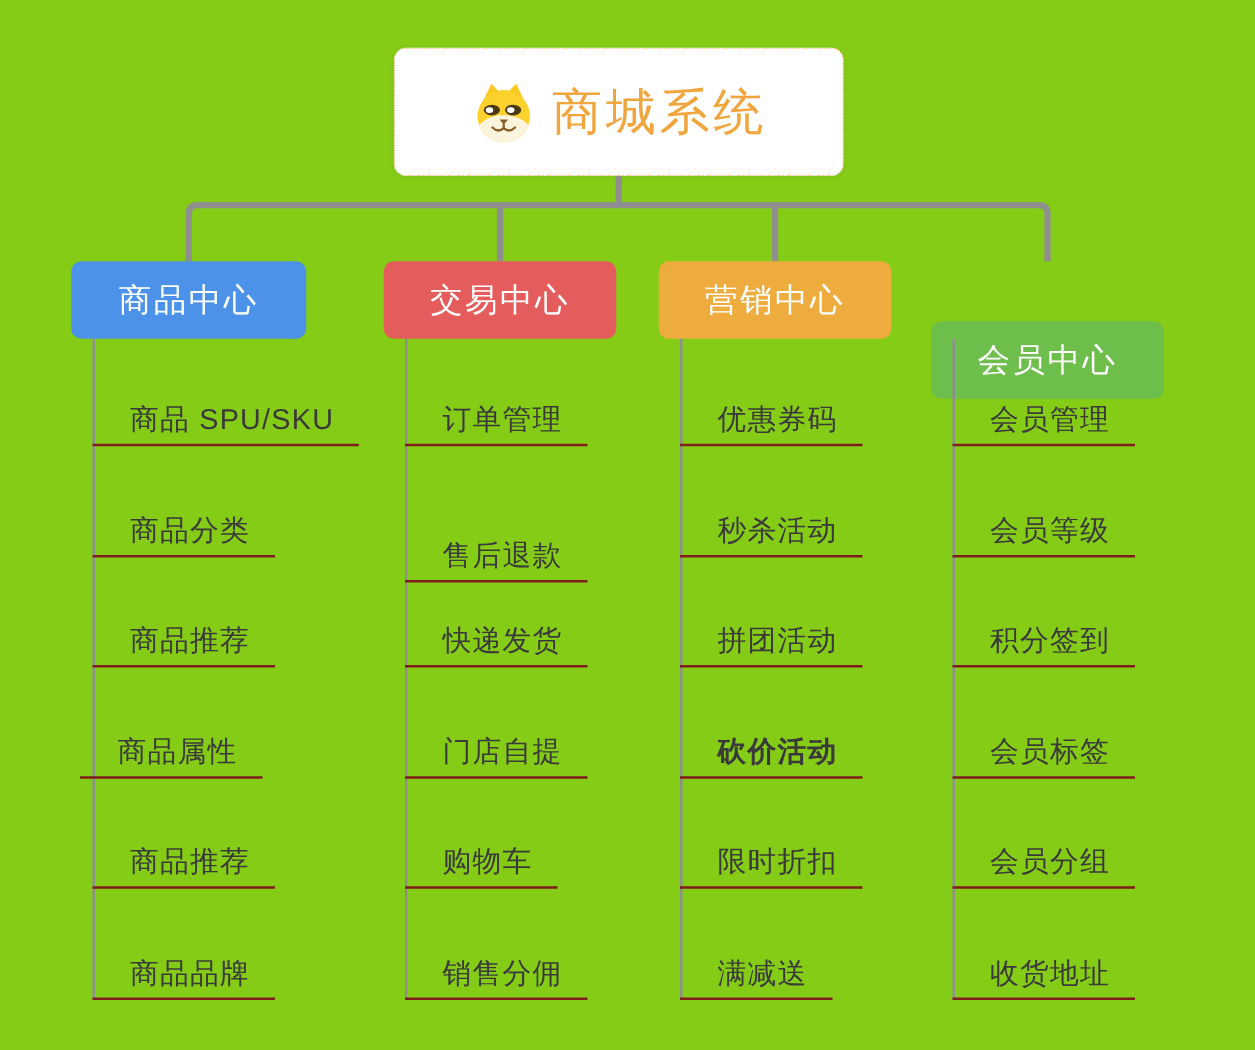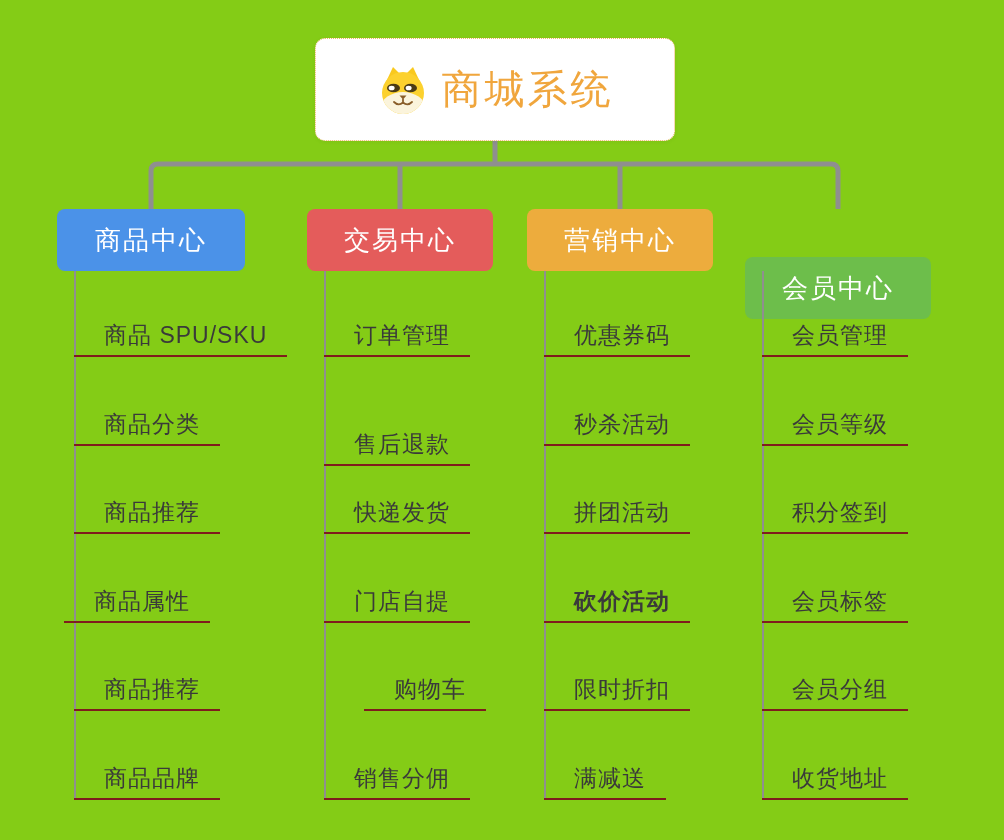--- a/index.html
+++ b/index.html
@@ -85,21 +85,21 @@
       <div class="subtopic" style="left: 74px; top: 675px;">商品推荐</div>
       <div class="subtopic" style="left: 74px; top: 763.5px;">商品品牌</div>
       <div class="branch-box" style="left: 307px; width: 186px; background: rgb(228, 92, 91);">
         <span class="branch-label">交易中心</span>
       </div>
       <div class="trunk" style="left: 324px; top: 271px; height: 528.5px;"></div>
       <div class="subtopic" style="left: 324px; top: 321px;">订单管理</div>
       <div class="subtopic" style="left: 324px; top: 409.5px; margin-top: 20px;">售后退款</div>
       <div class="subtopic" style="left: 324px; top: 498px;">快递发货</div>
       <div class="subtopic" style="left: 324px; top: 586.5px;">门店自提</div>
-      <div class="subtopic" style="left: 324px; top: 675px; margin-left: 40px;">购物车</div>
+      <div class="subtopic" style="left: 324px; top: 675px;">购物车</div>
       <div class="subtopic" style="left: 324px; top: 763.5px;">销售分佣</div>
       <div class="branch-box" style="left: 527px; width: 186px; background: rgb(237, 172, 61);">
         <span class="branch-label">营销中心</span>
       </div>
       <div class="trunk" style="left: 544px; top: 271px; height: 528.5px;"></div>
       <div class="subtopic" style="left: 544px; top: 321px; text-align: center;">优惠券码</div>
       <div class="subtopic" style="left: 544px; top: 409.5px;">秒杀活动</div>
       <div class="subtopic" style="left: 544px; top: 498px;">拼团活动</div>
       <div class="subtopic" style="left: 544px; top: 586.5px; font-weight: bold;">砍价活动</div>
       <div class="subtopic" style="left: 544px; top: 675px;">限时折扣</div>

